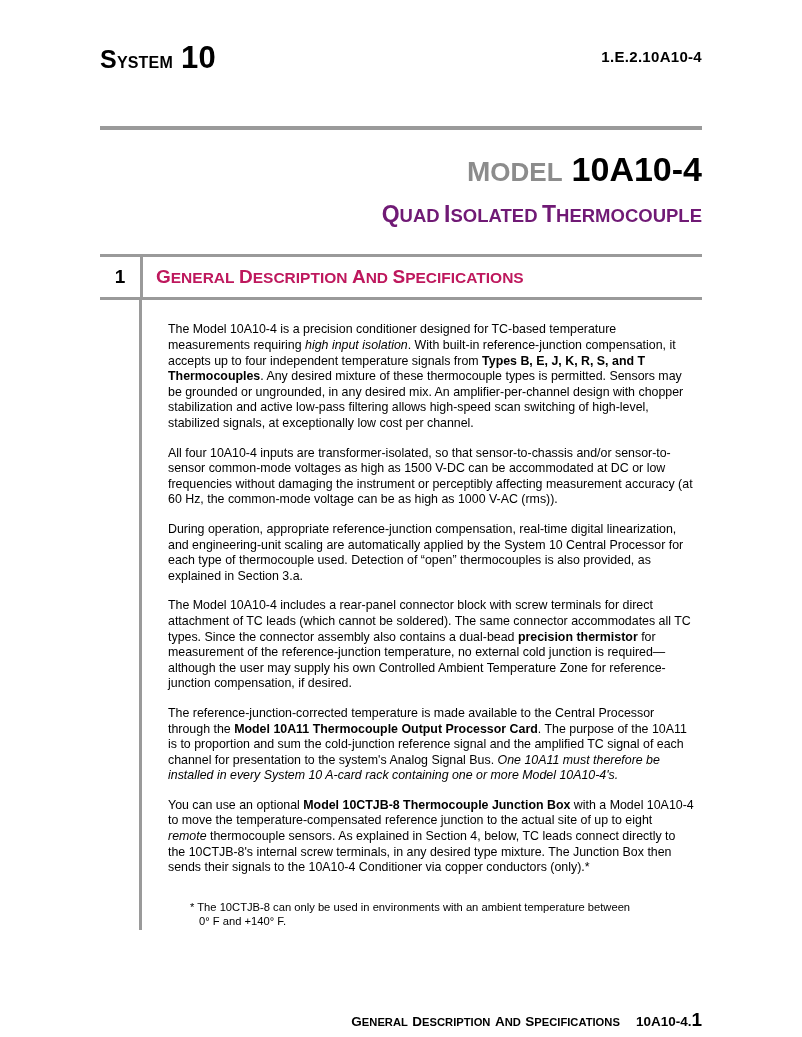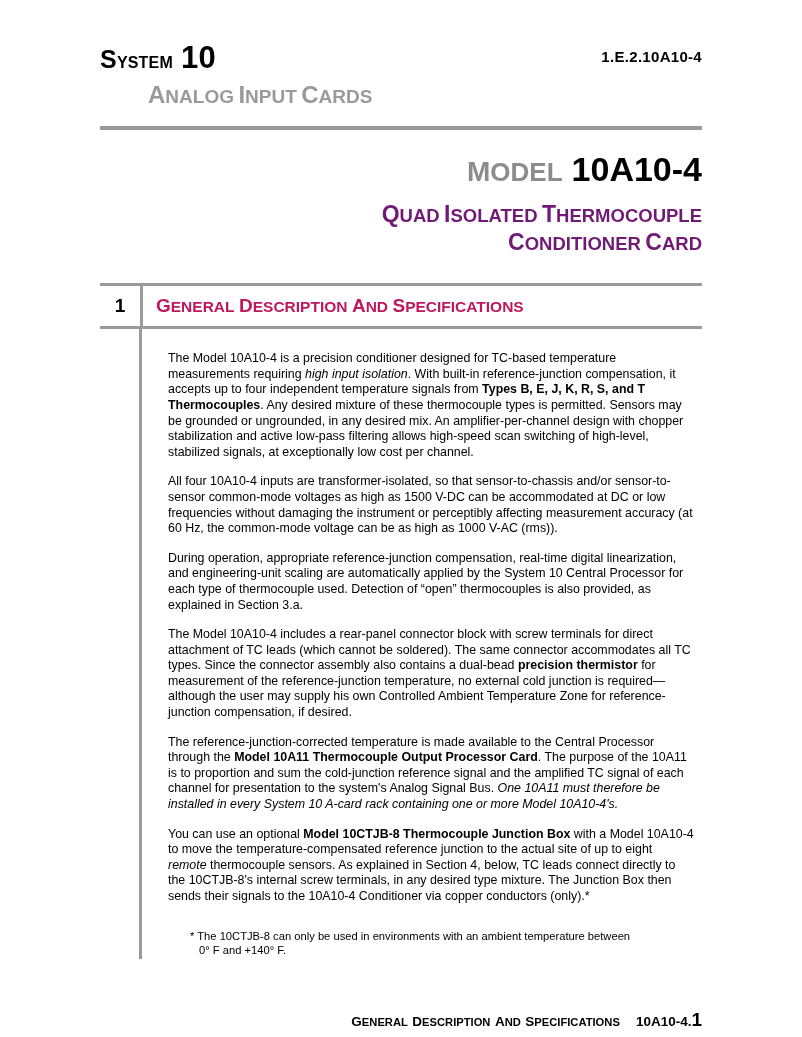--- a/index.html
+++ b/index.html
@@ -192,32 +192,30 @@
 </head>
 <body>
 
 <div class="page">
 
   <div class="header-row">
     <div class="system-line">
       <span class="system-word sc"><span id="sysword"><span class="cap">S</span><span class="rest">YSTEM</span></span></span><span class="system-num">10</span>
     </div>
     <div class="doc-code">1.E.2.10A10-4</div>
-    <div class="analog-line sc"><span id="analogword"><span class="cap">A</span><span class="rest">NALOG</span> <span class="cap">I</span><span class="rest">NPUT</span> <span class="cap">C</span><span class="rest">ARDS</span></span></div>
   </div>
 
   <div class="rule-thick"></div>
 
   <div class="title-block">
     <div class="model-line">
       <span class="model-word sc"><span id="modelword"><span class="cap">M</span><span class="rest">ODEL</span></span></span><span class="model-num">10A10-4</span>
     </div>
     <div class="subtitle sc">
       <div><span id="sub1"><span class="cap">Q</span><span class="rest">UAD</span> <span class="cap">I</span><span class="rest">SOLATED</span> <span class="cap">T</span><span class="rest">HERMOCOUPLE</span></span></div>
-      <div><span id="sub2"><span class="cap">C</span><span class="rest">ONDITIONER</span> <span class="cap">C</span><span class="rest">ARD</span></span></div>
     </div>
   </div>
 
   <div class="section-bar">
     <div class="section-num">1</div>
     <div class="section-divider"></div>
     <div class="section-title sc">
         <span id="sectitle"><span class="cap">G</span><span class="rest">ENERAL</span> <span class="cap">D</span><span class="rest">ESCRIPTION</span> <span class="cap">A</span><span class="rest">ND</span> <span class="cap">S</span><span class="rest">PECIFICATIONS</span></span>
       </div>
   </div>

